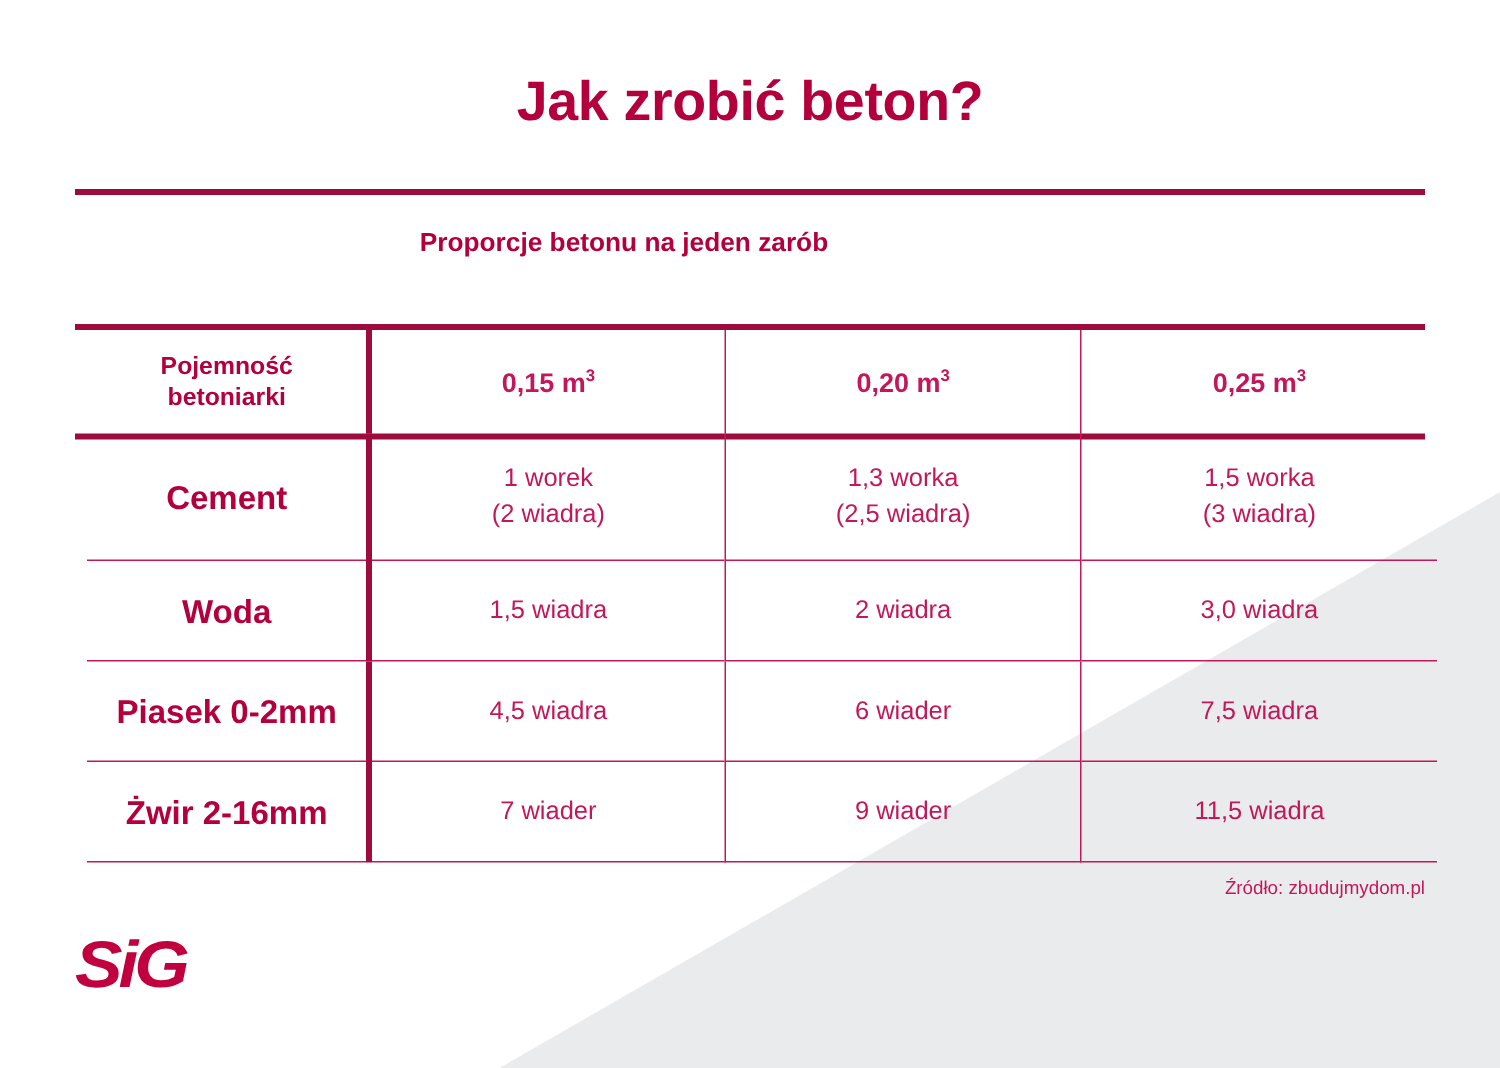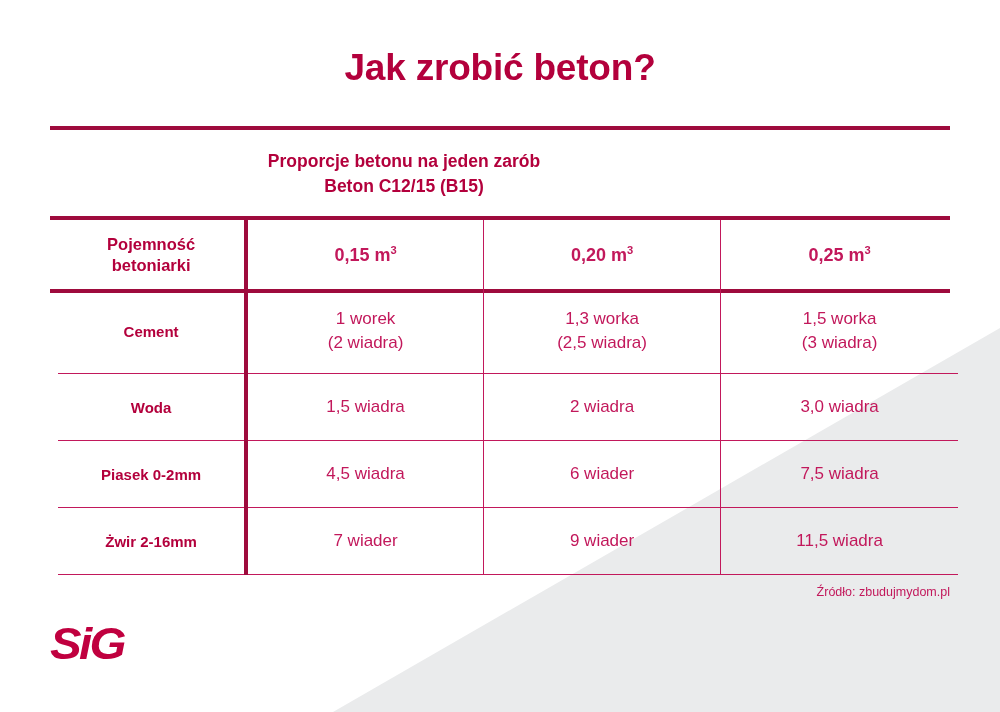--- a/index.html
+++ b/index.html
@@ -72,20 +72,21 @@
   #subtitle-block {
     position: absolute;
     left: 0;
     top: 149px;
     width: 808px;
     text-align: center;
     color: #b3003c;
     font-size: 17.5px;
     font-weight: bold;
     line-height: 25px;
+    padding-left: 12px;
   }
   #subtitle-block div { white-space: nowrap; }
 
   
   #concrete-table {
     position: absolute;
     left: 58px;
     top: 220px;
     width: 900px;
     border-collapse: collapse;
@@ -98,21 +99,21 @@
     padding: 0;
     vertical-align: middle;
     text-align: center;
     color: #c2185b;
   }
 
   
   .cell-label {
     color: #b3003c !important;
     font-weight: bold;
-    font-size: 15px;
+    font-size: 22px;
     line-height: 21px;
     border-right: 4px solid #9e0b3d;
   }
   .cell-data {
     font-size: 17px;
     line-height: 24px;
     color: #c2185b;
     border-right: 1.5px solid #c2185b;
   }
   .cell-data.last { border-right: none; }
@@ -184,21 +185,20 @@
   </svg>
 
   <div id="content">
 
     <div id="page-title">Jak zrobić beton?</div>
 
     <div id="rule-top" class="rule-thick"></div>
 
     <div id="subtitle-block">
       <div>Proporcje betonu na jeden zarób</div>
-      <div>Beton C12/15 (B15)</div>
     </div>
 
     <div id="rule-header-top" class="rule-thick"></div>
     <div id="rule-header-bottom" class="rule-thick"></div>
 
     <table id="concrete-table">
       <colgroup>
         <col class="c-label">
         <col class="c-data">
         <col class="c-data">

